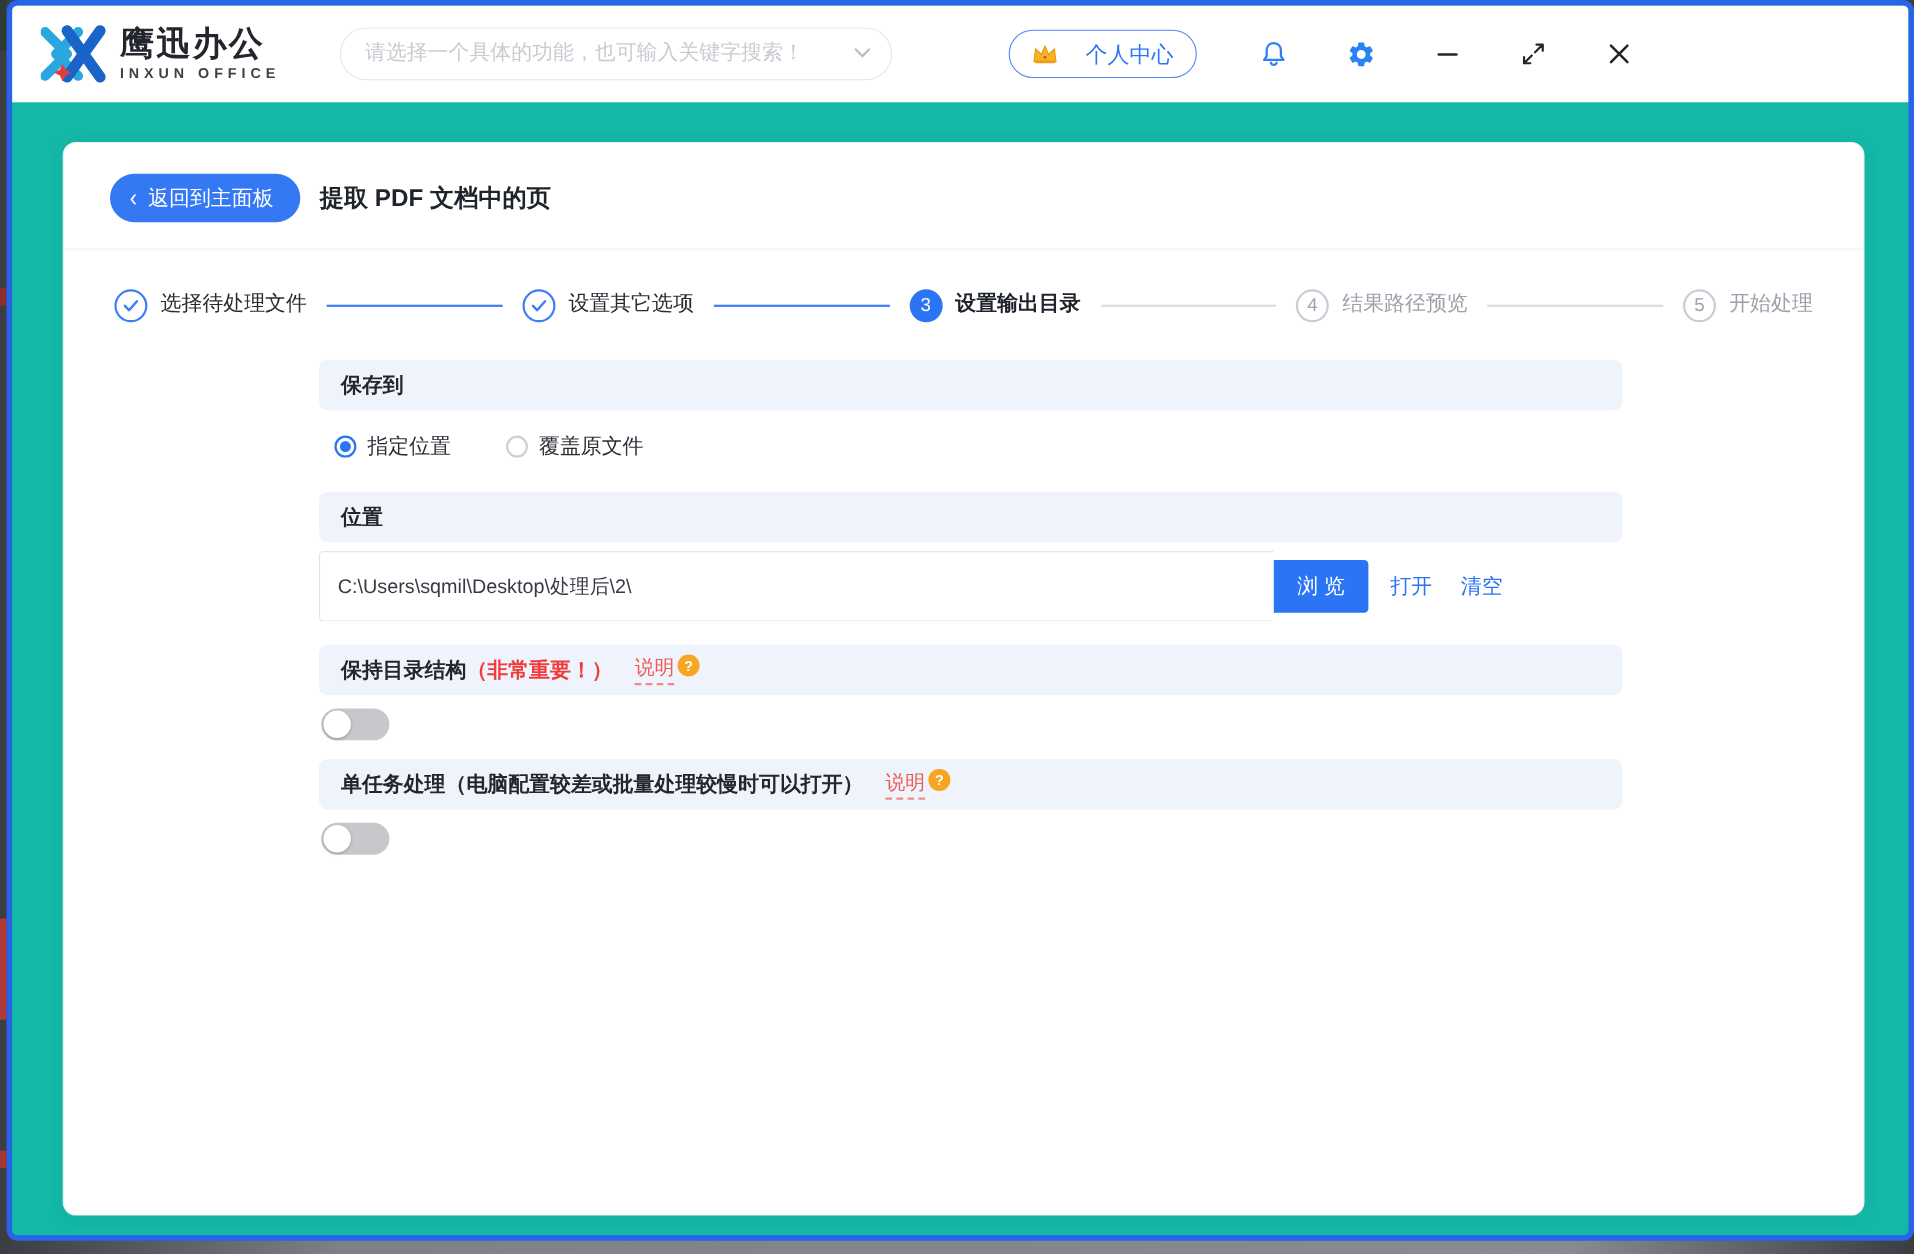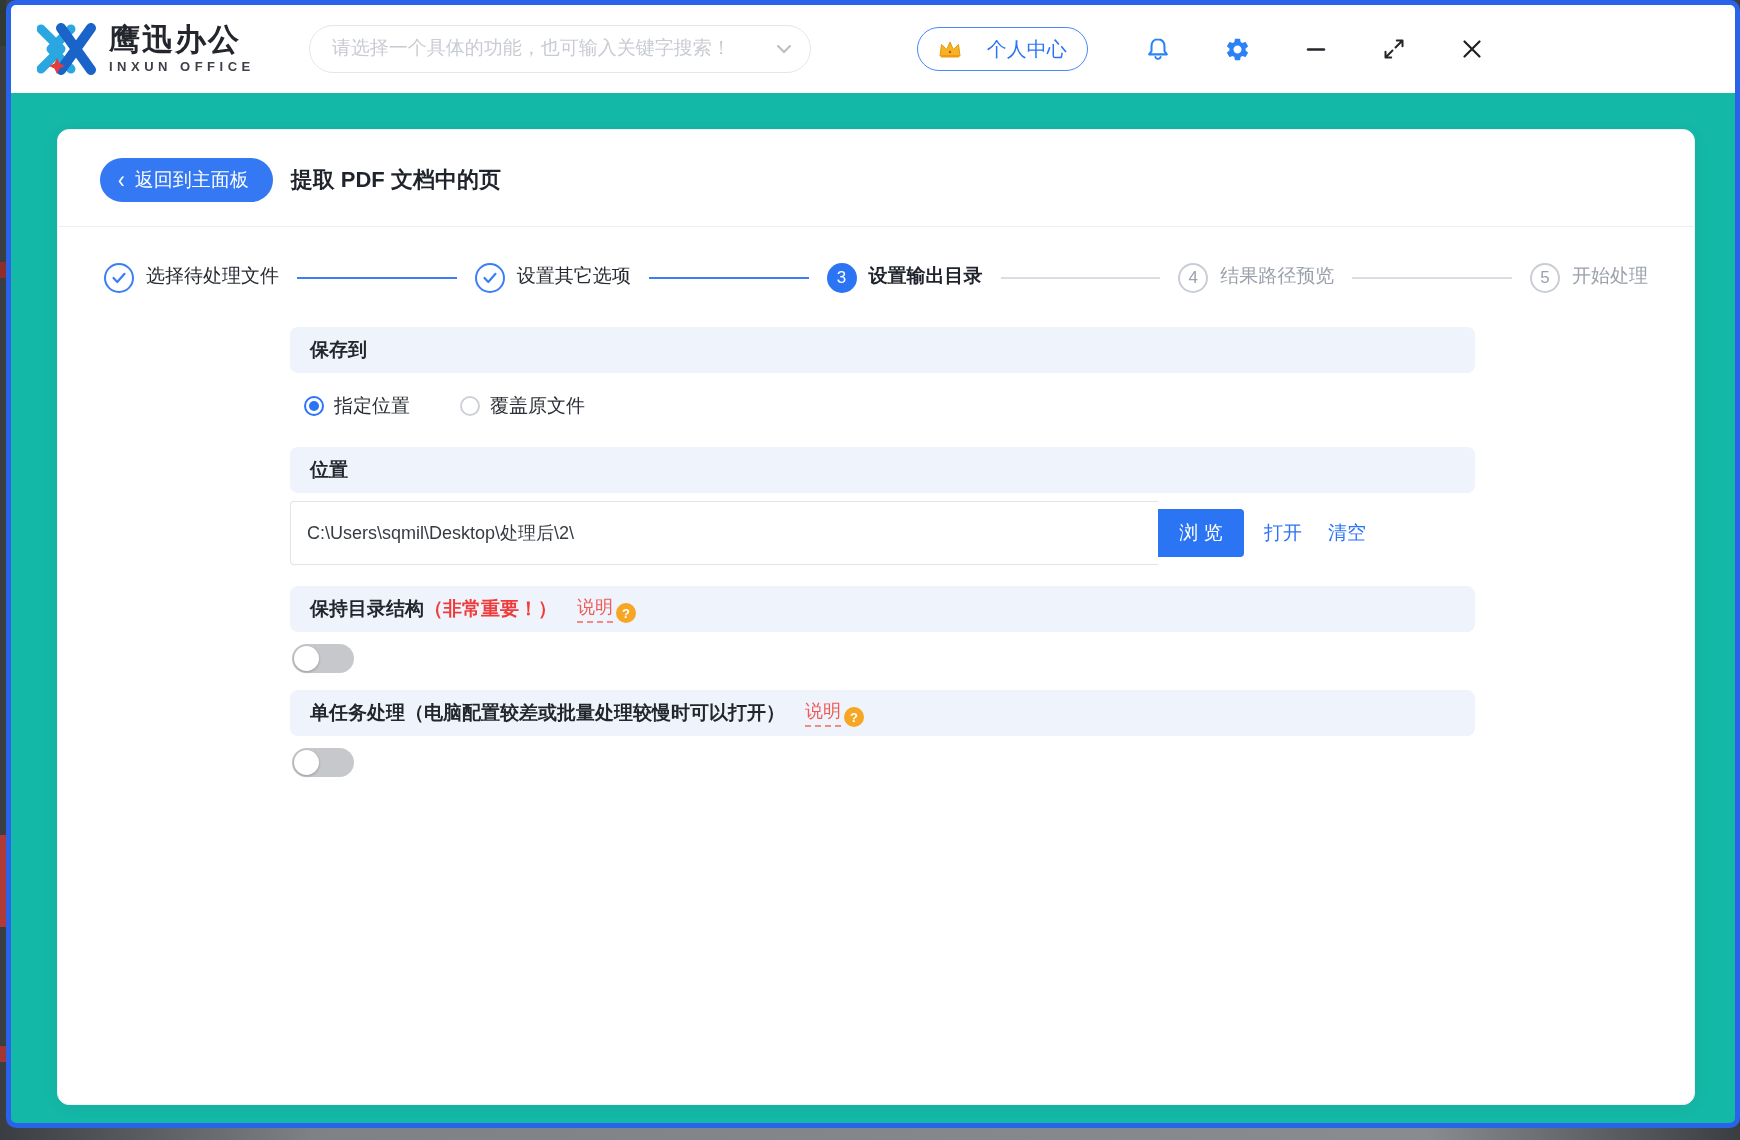--- a/index.html
+++ b/index.html
@@ -71,21 +71,21 @@
   .step.current .step-label { color:#1f232b; font-weight:700; }
   .step.upcoming .step-label { color:#9ba1ab;font-family:Liberation Serif, serif; }
   .connector { flex:1 1 auto; height:2px; background:#dadde3; margin:0 18px; }
   .connector.done { background:#3b7ef5; }
 
   
   .form { width:1185px; margin:28px 0 0 232px; display:flex; flex-direction:column; }
   .band { height:46px; background:#eef3fc; border-radius:8px; display:flex;
     align-items:center; padding:0 20px; font-size:19px; font-weight:700; color:#23262d; }
   .warning-red { color:#f13b3b; font-weight:700; }
-  .help-group { display:flex; align-items:flex-end; margin-left:20px; cursor:pointer; }
+  .help-group { display:flex; align-items:flex-start; margin-left:20px; cursor:pointer; }
   .help-link { color:#f05a55; font-size:18px; font-weight:400;
     border-bottom:2px dashed #f08a86; padding-bottom:2px; }
   .q-badge { width:20px; height:20px; border-radius:50%; background:#f6a623;
     color:#fff; font-size:13px; font-weight:700; display:flex; align-items:center;
     justify-content:center; margin-left:3px; }
 
   .radio-row { display:flex; align-items:center; gap:50px; margin:15px 0 0 14px;
     height:36px; font-size:19px; color:#2a2e35; }
   .radio-opt { display:flex; align-items:center; gap:10px; cursor:pointer; }
   .radio-circle { width:20px; height:20px; border-radius:50%; background:#fff;

